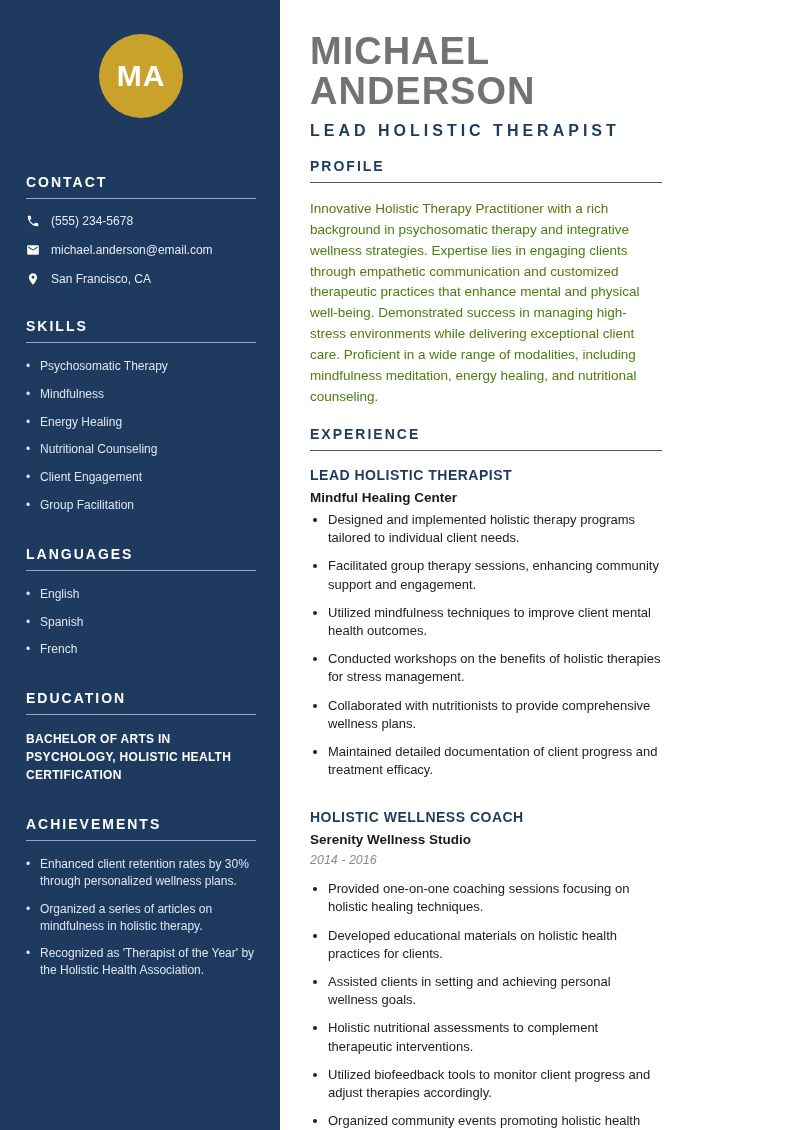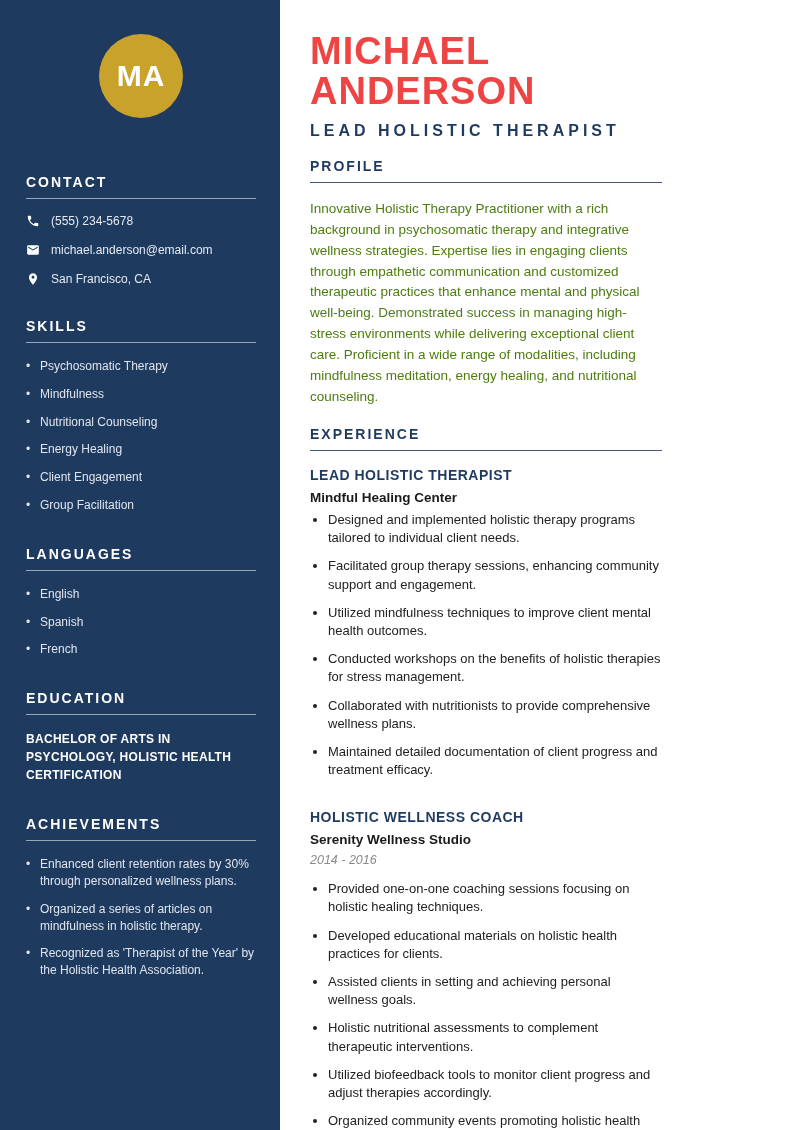--- a/index.html
+++ b/index.html
@@ -75,21 +75,21 @@
   }
 
   
   .main {
     flex: 1;
     padding: 32px 30px 0 30px;
   }
   .name {
     font-size: 38px;
     font-weight: bold;
-    color: #ef4444;
+    color: #737373;
     letter-spacing: 1px;
     line-height: 1.05;
   }
   .headline {
     font-size: 16px;
     color: #1e3a5f;
     letter-spacing: 4px;
     font-weight: 600;
     margin-top: 10px;
   }
@@ -176,22 +176,22 @@
         </span>
         <span>San Francisco, CA</span>
       </div>
     </div>
 
     <div class="side-section">
       <div class="side-heading">SKILLS</div>
       <ul class="side-list">
         <li>Psychosomatic Therapy</li>
         <li>Mindfulness</li>
+        <li>Energy Healing</li>
         <li>Nutritional Counseling</li>
-        <li>Energy Healing</li>
         <li>Client Engagement</li>
         <li>Group Facilitation</li>
       </ul>
     </div>
 
     <div class="side-section">
       <div class="side-heading">LANGUAGES</div>
       <ul class="side-list">
         <li>English</li>
         <li>Spanish</li>

